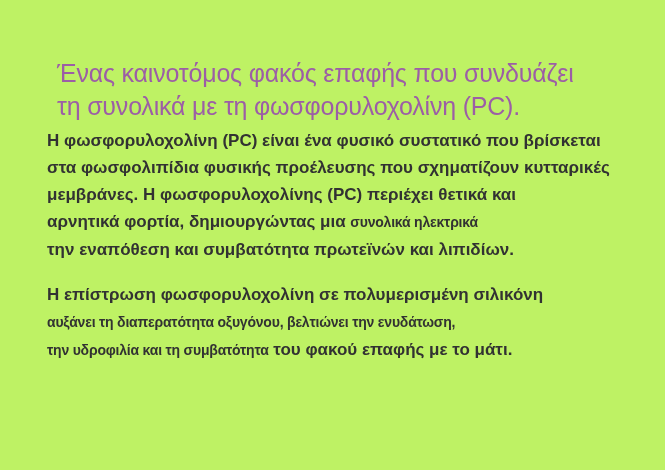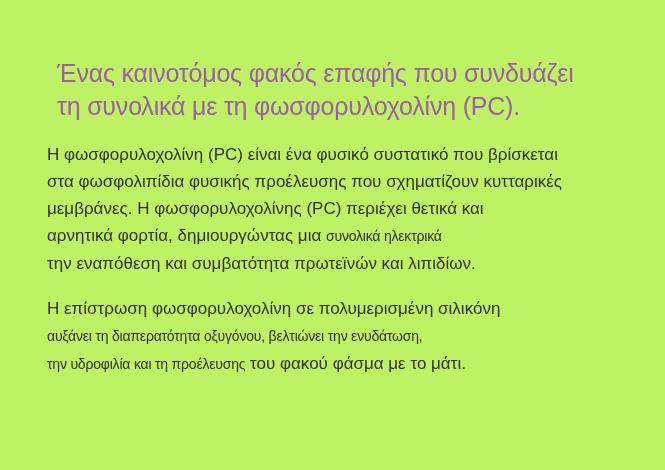--- a/index.html
+++ b/index.html
@@ -26,23 +26,24 @@
     line-height: 33px;
     letter-spacing: -0.2px;
     color: #9c5ea6;
   }
   .heading .heading-line {
     white-space: nowrap;
   }
   .body-text {
     position: absolute;
     left: 47px;
-    top: 141px;
+    top: 127px;
     width: 600px;
     color: #323232;
+    font-weight: bold;
   }
   .paragraph {
     margin: 0;
     font-size: 17px;
     line-height: 27px;
   }
   .paragraph + .paragraph {
     margin-top: 18px;
   }
   .text-line {
@@ -67,17 +68,17 @@
     <div class="paragraph">
         <div class="text-line"><span class="seg">Η φωσφορυλοχολίνη (PC) είναι ένα φυσικό συστατικό που βρίσκεται</span></div>
         <div class="text-line"><span class="seg">στα φωσφολιπίδια φυσικής προέλευσης που σχηματίζουν κυτταρικές</span></div>
         <div class="text-line"><span class="seg">μεμβράνες. Η φωσφορυλοχολίνης (PC) περιέχει θετικά και</span></div>
         <div class="text-line"><span class="seg">αρνητικά φορτία, δημιουργώντας μια </span><span class="seg-em">συνολικά ηλεκτρικά</span></div>
         <div class="text-line"><span class="seg">την εναπόθεση και συμβατότητα πρωτεϊνών και λιπιδίων.</span></div>
       </div>
     <div class="paragraph">
         <div class="text-line"><span class="seg">Η επίστρωση φωσφορυλοχολίνη σε πολυμερισμένη σιλικόνη</span></div>
         <div class="text-line"><span class="seg-em">αυξάνει τη διαπερατότητα οξυγόνου, βελτιώνει την ενυδάτωση,</span></div>
-        <div class="text-line"><span class="seg-em">την υδροφιλία και τη προέλευσης</span><span class="seg"> του φακού φάσμα με το μάτι.</span></div>
+        <div class="text-line"><span class="seg-em">την υδροφιλία και τη συμβατότητα</span><span class="seg"> του φακού επαφής με το μάτι.</span></div>
       </div>
   </div>
 
 </div>
 
 </body></html>

